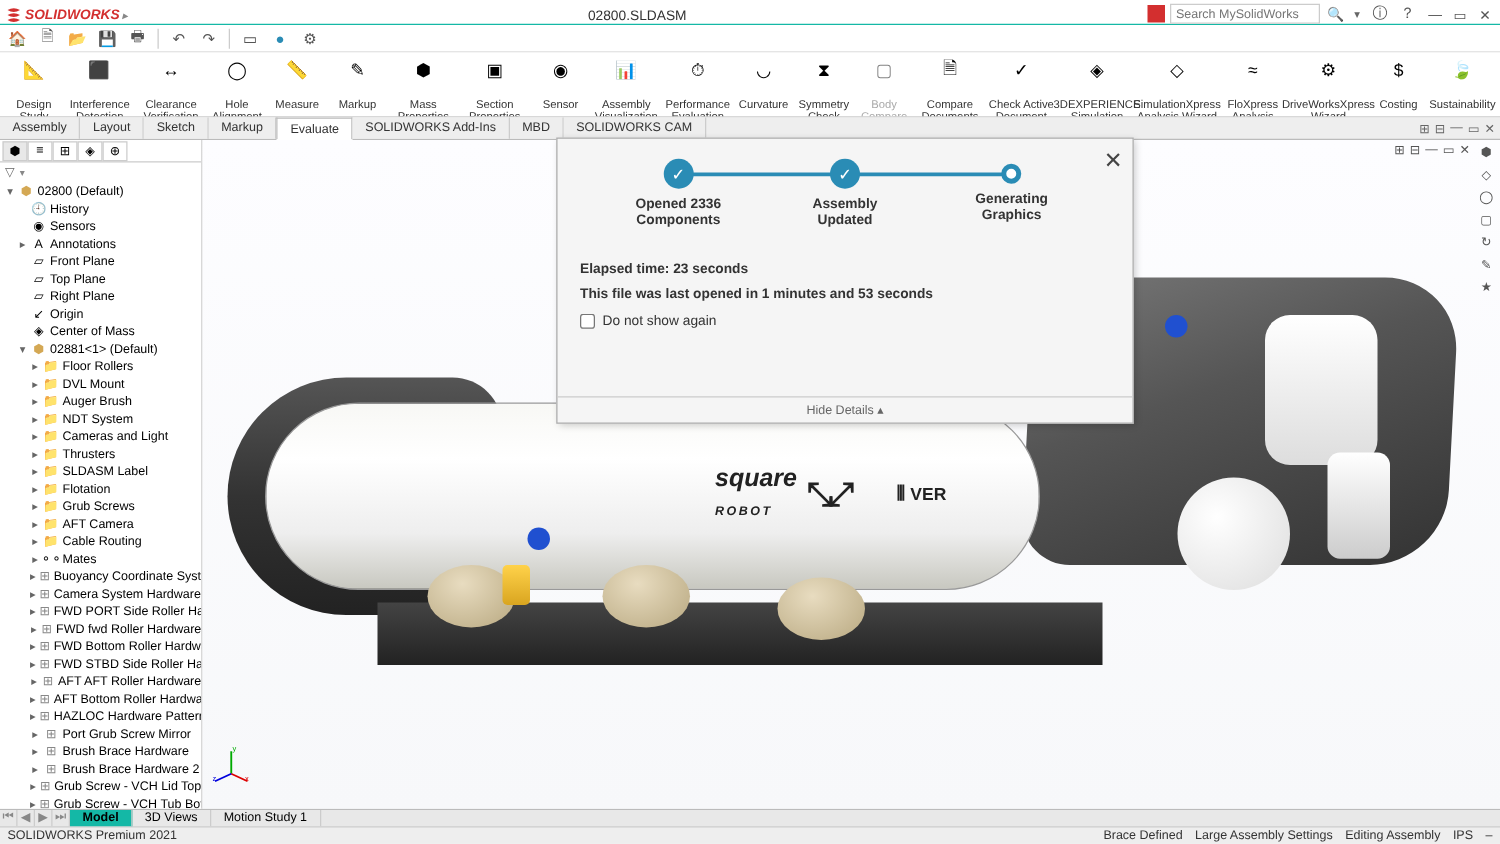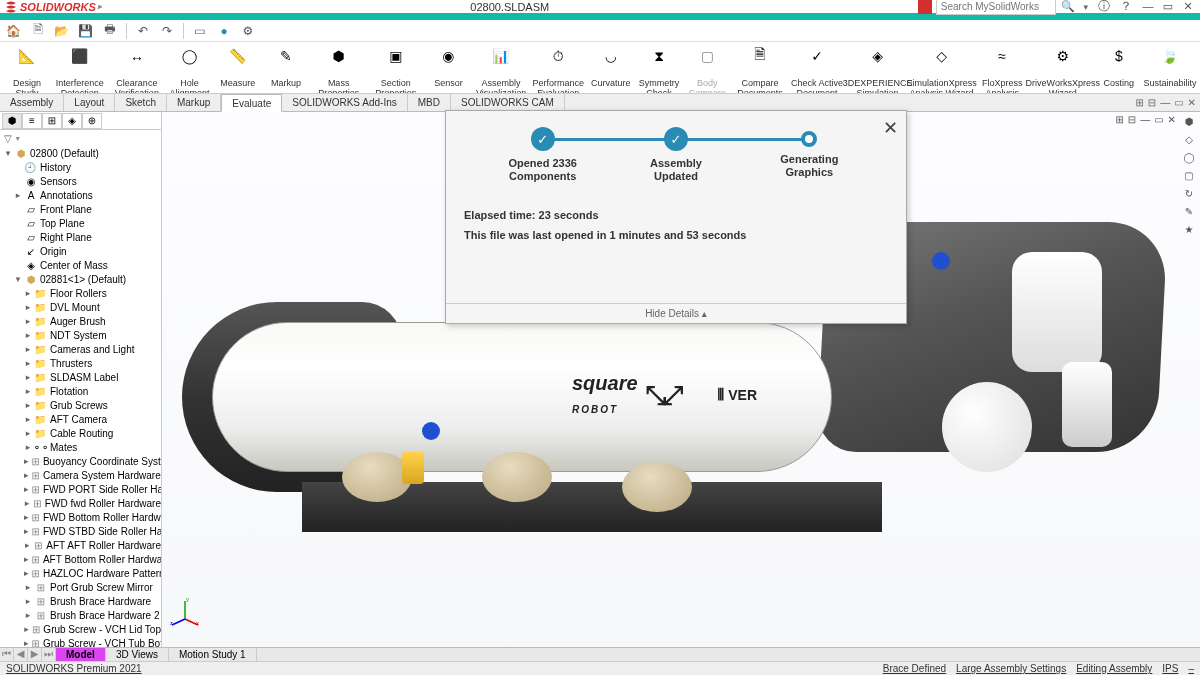--- a/index.html
+++ b/index.html
@@ -1,19 +1,19 @@
 <!DOCTYPE html>
 <html><head>
 <meta charset="utf-8">
 <style>
 * { box-sizing: border-box; margin: 0; padding: 0; font-family: "Segoe UI", Arial, sans-serif; }
 body { width: 1200px; height: 675px; overflow: hidden; background: #f0f0f0; font-size: 11px; position: relative; }
 
 
-.titlebar { height: 20px; background: #fff; display: flex; align-items: center; padding: 0 4px; border-bottom: 7px solid #14b8a6; }
+.titlebar { height: 20px; background: #fff; display: flex; align-items: flex-end; padding: 0 4px; border-bottom: 1px solid #14b8a6; }
 .titlebar .logo { color: #d32f2f; font-weight: bold; font-style: italic; font-size: 11px; display: flex; align-items: center; gap: 2px; }
 .titlebar .logo-ds { color: #d32f2f; }
 .titlebar .title-center { flex: 1; text-align: center; font-size: 11px; color: #333; }
 .titlebar .search-box { display: flex; align-items: center; gap: 4px; }
 .titlebar .search-ds { width: 14px; height: 14px; background: #d32f2f; display: inline-block; }
 .titlebar .search-input { width: 120px; height: 16px; font-size: 10px; border: 1px solid #ccc; padding: 0 4px; color: #888; }
 .titlebar .search-glass { color: #666; font-size: 11px; margin: 0 2px; }
 .titlebar .dropdown { color: #666; font-size: 9px; margin: 0 2px; }
 .titlebar .right-icons { display: flex; gap: 10px; align-items: center; margin-left: 8px; }
 .titlebar .right-icons span { color: #555; font-size: 12px; cursor: pointer; }
@@ -106,24 +106,24 @@
 .dialog .body p { margin-bottom: 8px; }
 .dialog .chk { display: flex; align-items: center; gap: 6px; margin-top: 10px; }
 .dialog .chk input { width: 12px; height: 12px; }
 .dialog .hide-details { text-align: center; font-size: 10px; color: #666; padding: 4px; border-top: 1px solid #ccc; cursor: pointer; margin-top: 44px; }
 
 
 .bottom-tabs { height: 14px; background: #e8e8e8; display: flex; align-items: stretch; font-size: 10px; border-top: 1px solid #bbb; }
 .bottom-tabs .bnav { display: flex; }
 .bottom-tabs .bnav span { width: 14px; text-align: center; color: #888; border-right: 1px solid #ccc; cursor: pointer; }
 .bottom-tabs .btab { padding: 0 10px; border-right: 1px solid #ccc; cursor: pointer; display: flex; align-items: center; }
-.bottom-tabs .btab.active { background: #d946ef; font-weight: bold; }
-
-
-.statusbar { height: 14px; background: #eee; display: flex; align-items: center; font-size: 10px; padding: 0 6px; color: #333; border-top: 1px solid #ccc; text-decoration: underline; }
+.bottom-tabs .btab.active { background: #14b8a6; font-weight: bold; }
+
+
+.statusbar { height: 14px; background: #eee; display: flex; align-items: center; font-size: 10px; padding: 0 6px; color: #333; border-top: 1px solid #ccc; }
 .statusbar .s-left { flex: 0 0 auto; }
 .statusbar .s-right { margin-left: auto; display: flex; gap: 10px; }
 
 svg { display: block; }
 </style>
 </head>
 <body>
 
 <div class="titlebar">
   <div class="logo">
@@ -601,20 +601,24 @@
     </div>
     <div class="step">
       <div class="step-circle active"></div>
       <div class="step-label" style="white-space:pre-line">Generating
 Graphics</div>
     </div>
   </div>
   <div class="body">
     <p style="font-weight:bold">Elapsed time: 23 seconds</p>
     <p style="font-weight:bold">This file was last opened in 1 minutes and 53 seconds</p>
+    <label class="chk">
+      <input type="checkbox" style="">
+      <span>Do not show again</span>
+    </label>
   </div>
   <div class="hide-details">Hide Details   ▴</div>
 </div>
 
 <div class="bottom-tabs">
   <div class="bnav">
     <span>⏮</span>
     <span>◀</span>
     <span>▶</span>
     <span>⏭</span>

